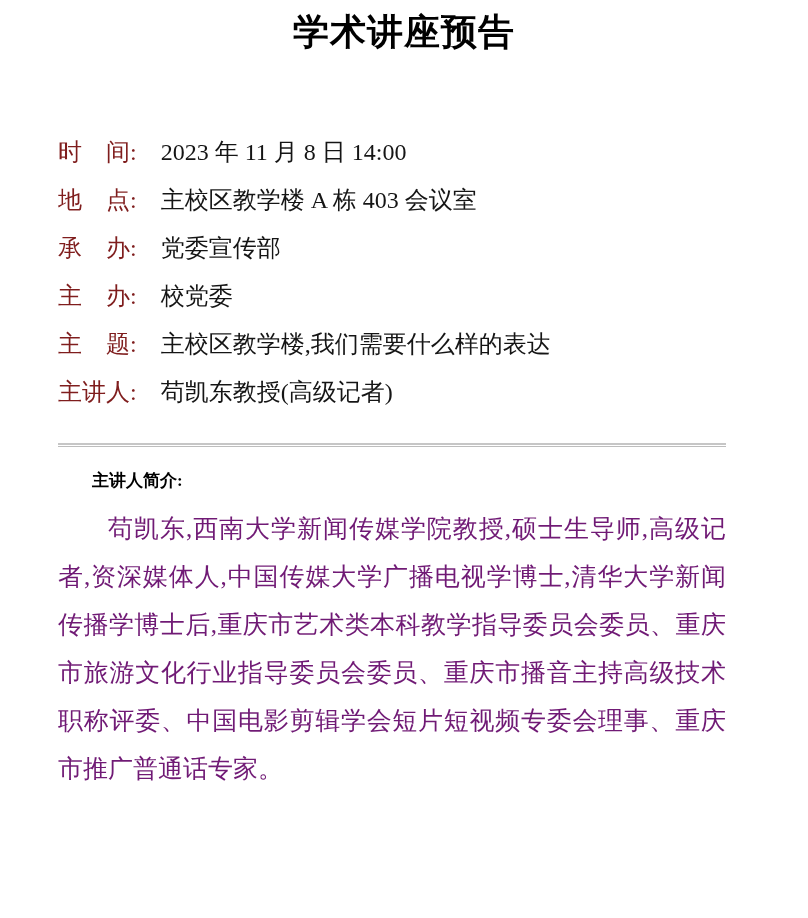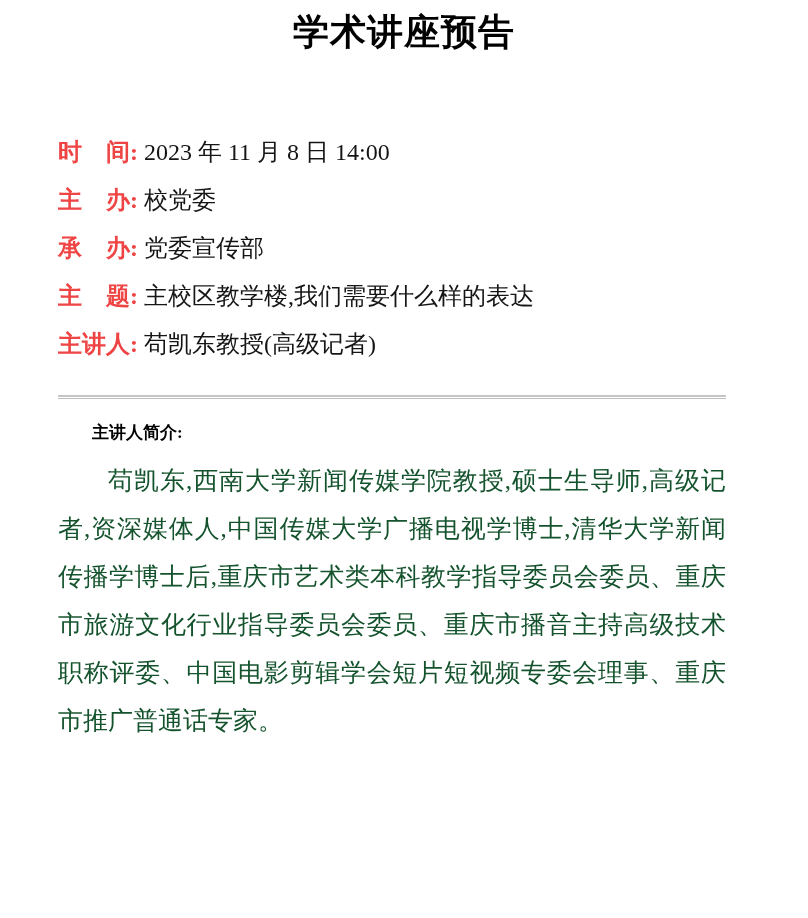--- a/index.html
+++ b/index.html
@@ -31,23 +31,23 @@
   }
   .details {
     margin-top: 72px;
   }
   .detail-row {
     font-size: 24px;
     line-height: 48px;
     white-space: nowrap;
   }
   .detail-label {
-    font-weight: bold;
-    color: #ef4444;
-    margin-right: 6px;
+    font-weight: normal;
+    color: #7f1d1d;
+    margin-right: 24px;
   }
   .detail-value {
     color: #151515;
     text-align: right;
   }
   .rule {
     margin-top: 27px;
     width: 668px;
     height: 4px;
     border: none;
@@ -62,21 +62,21 @@
     font-weight: bold;
     color: #000000;
     line-height: 48px;
   }
   .intro-paragraph {
     width: 668px;
     font-size: 25px;
     line-height: 48px;
     text-align: justify;
     text-indent: 2em;
-    color: #14532d;
+    color: #701a75;
   }
   .closing-line {
     width: 668px;
     font-size: 25px;
     line-height: 48px;
     text-indent: 2em;
     color: #151515;
   }
 </style>
 </head>
@@ -85,27 +85,30 @@
 <div class="page">
 
   <h1 class="doc-title">学术讲座预告</h1>
 
   <div class="details">
 
     <div class="detail-row">
       <span class="detail-label">时　间:</span><span class="detail-value">2023 年 11 月 8 日 14:00</span>
     </div>
 
-
     <div class="detail-row">
-      <span class="detail-label">主　办:</span><span class="detail-value">校党委</span>
+      <span class="detail-label">地　点:</span><span class="detail-value">主校区教学楼 A 栋 403 会议室</span>
     </div>
 
     <div class="detail-row">
       <span class="detail-label">承　办:</span><span class="detail-value">党委宣传部</span>
+    </div>
+
+    <div class="detail-row">
+      <span class="detail-label">主　办:</span><span class="detail-value">校党委</span>
     </div>
 
     <div class="detail-row">
       <span class="detail-label">主　题:</span><span class="detail-value">主校区教学楼,我们需要什么样的表达</span>
     </div>
 
     <div class="detail-row">
       <span class="detail-label">主讲人:</span><span class="detail-value">苟凯东教授(高级记者)</span>
     </div>
 

